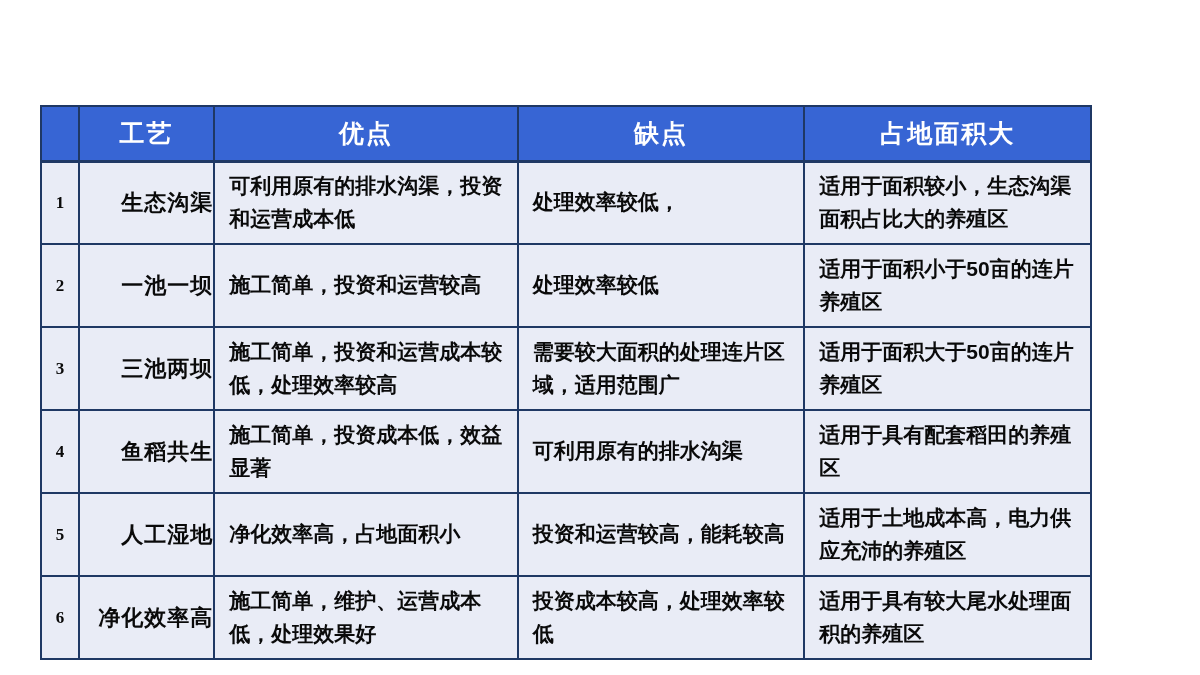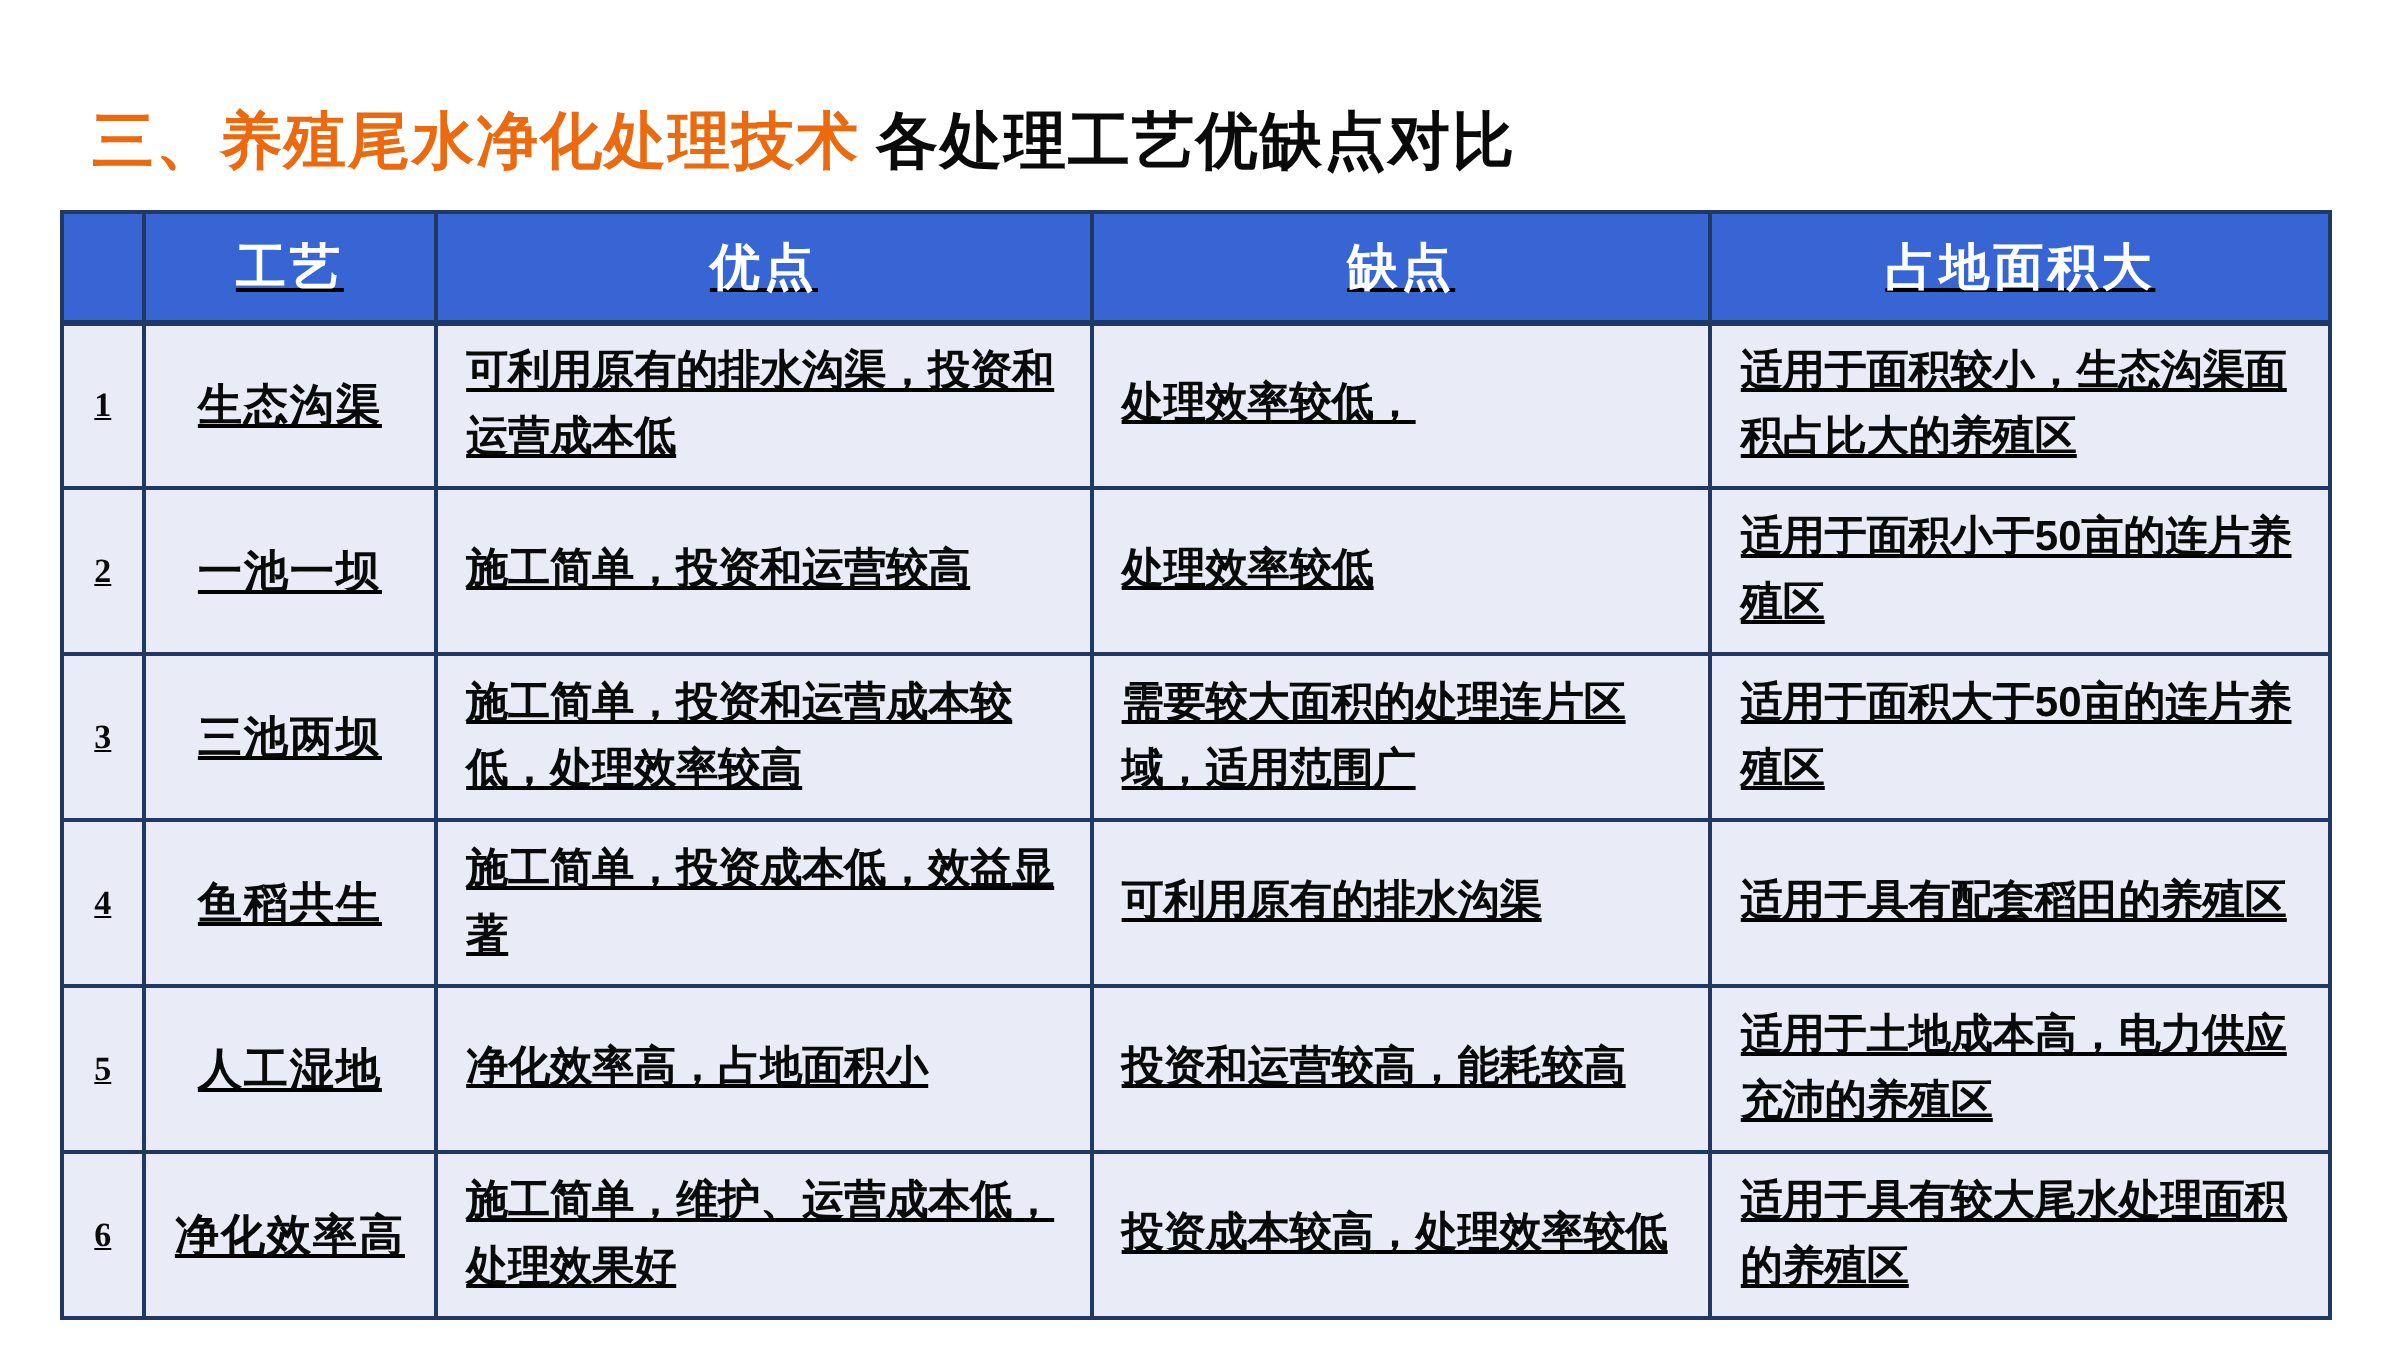--- a/index.html
+++ b/index.html
@@ -34,27 +34,26 @@
   }
   .title .prefix {
     color: var(--title-prefix);
     margin-right: 8px;
   }
   .title .suffix {
     color: #0A0A0A;
   }
   table.cmp {
     position: absolute;
-    left: 30px;
+    left: 40px;
     top: 105px;
-    width: 1136px;
+    width: 1052px;
     height: 555px;
     border-collapse: collapse;
     table-layout: fixed;
-    text-decoration: underline;
   }
   table.cmp col.c-num   { width: 3.6%; }
   table.cmp col.c-proc  { width: 12.9%; }
   table.cmp col.c-pros  { width: 28.9%; }
   table.cmp col.c-cons  { width: 27.3%; }
   table.cmp col.c-scope { width: 27.3%; }
   table.cmp th, table.cmp td {
     border: 2px solid var(--border);
     vertical-align: middle;
   }
@@ -74,39 +73,36 @@
     color: var(--cell-text);
     font-weight: bold;
   }
   td.num {
     text-align: center;
     font-weight: normal;
     font-size: 17px;
     font-family: "Liberation Serif", "DejaVu Serif", serif;
   }
   td.proc {
-    text-align: center;
+    text-align: right;
     font-size: 22px;
     letter-spacing: 1px;
   }
   td.text {
     font-size: 21px;
     line-height: 1.55;
     padding: 6px 10px 6px 14px;
     text-align: left;
   }
 </style>
 </head>
 <body>
 
 <div class="slide">
 
-  <div class="title">
-    <span class="prefix">三、养殖尾水净化处理技术</span><span class="suffix">各处理工艺优缺点对比</span>
-  </div>
 
   <table class="cmp">
     <colgroup>
       <col class="c-num">
         <col class="c-proc">
         <col class="c-pros">
         <col class="c-cons">
         <col class="c-scope">
     </colgroup>
     <thead>

